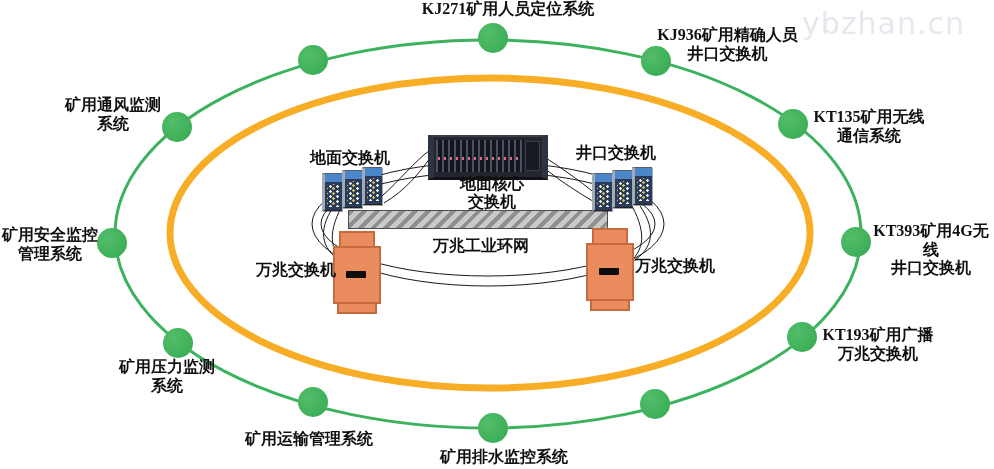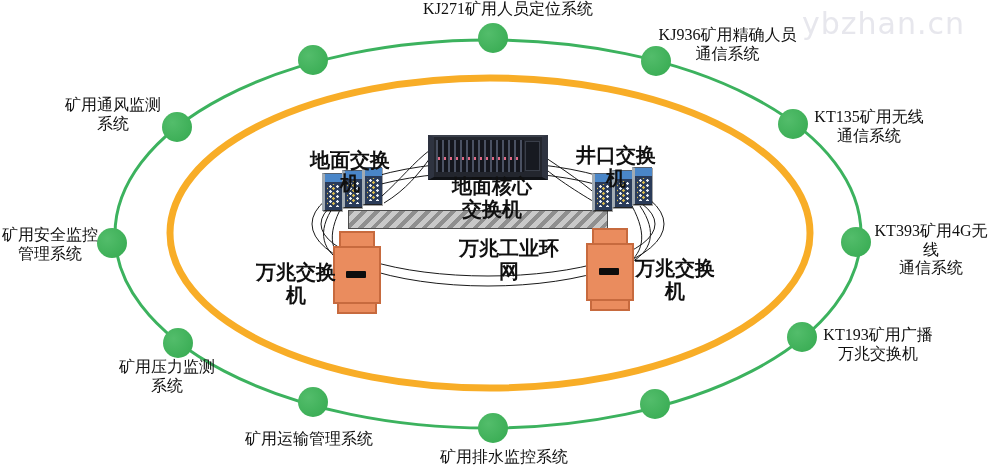--- a/index.html
+++ b/index.html
@@ -8,25 +8,25 @@
     font-family:"Liberation Serif","DejaVu Serif",serif;
   }
   .layer{position:absolute;left:0;top:0;width:994px;height:469px;}
   svg{display:block;}
   .dot{
     position:absolute;width:30px;height:30px;border-radius:50%;
     background:radial-gradient(circle at 35% 35%, #53bd6b, #34a94f);
     z-index:3;
   }
   .syslabel{
-    position:absolute;z-index:4;color:#101010;font-weight:normal;font-size:16px;
+    position:absolute;z-index:4;color:#101010;font-weight:bold;font-size:16px;
     line-height:1.16;text-align:center;white-space:pre-line;
   }
   .devlabel{
-    position:absolute;z-index:5;color:#101010;font-weight:bold;font-size:20px;
+    position:absolute;z-index:5;color:#101010;font-weight:bold;font-size:16px;
     line-height:1.15;text-align:center;white-space:pre-line;
   }
   .watermark{
     position:absolute;z-index:1;left:802px;top:6px;width:200px;
     font-family:"DejaVu Sans","Liberation Sans",sans-serif;
     font-size:30px;color:#e7e7ed;letter-spacing:1px;
   }
   
   .sw{
     position:absolute;width:17px;height:36px;z-index:5;
@@ -128,25 +128,25 @@
 系统</div>
   <div class="syslabel" style="left:-2px;top:226px;width:104px">矿用安全监控
 管理系统</div>
   <div class="syslabel" style="left:112px;top:358px;width:110px">矿用压力监测
 系统</div>
   <div class="syslabel" style="left:236px;top:430px;width:146px">矿用运输管理系统</div>
   <div class="syslabel" style="left:430px;top:448px;width:148px">矿用排水监控系统</div>
   <div class="syslabel" style="left:816px;top:326px;width:124px">KT193矿用广播
 万兆交换机</div>
   <div class="syslabel" style="left:868px;top:222px;width:126px">KT393矿用4G无线
-通信系统</div>
+井口交换机</div>
   <div class="syslabel" style="left:810px;top:108px;width:118px">KT135矿用无线
 通信系统</div>
   <div class="syslabel" style="left:650px;top:26px;width:155px">KJ936矿用精确人员
-通信系统</div>
+井口交换机</div>
 
   <div class="sw" style="left:322px;top:173px">
       <div class="ports"></div>
     </div>
   <div class="sw" style="left:342px;top:170px">
       <div class="ports"></div>
     </div>
   <div class="sw" style="left:362px;top:167px">
       <div class="ports"></div>
     </div>
@@ -181,17 +181,17 @@
     <div class="body">
       <div class="slot"></div>
     </div>
     <div class="foot"></div>
   </div>
 
   <div class="devlabel" style="left:306px;top:149px;width:88px">地面交换机</div>
   <div class="devlabel" style="left:452px;top:175px;width:80px">地面核心
 交换机</div>
   <div class="devlabel" style="left:572px;top:144px;width:88px">井口交换机</div>
-  <div class="devlabel" style="left:456px;top:237px;width:106px">万兆工业环网</div>
+  <div class="devlabel" style="left:428px;top:237px;width:106px">万兆工业环网</div>
   <div class="devlabel" style="left:254px;top:261px;width:84px">万兆交换机</div>
   <div class="devlabel" style="left:633px;top:257px;width:84px">万兆交换机</div>
 
 </div>
 
 </body></html>

